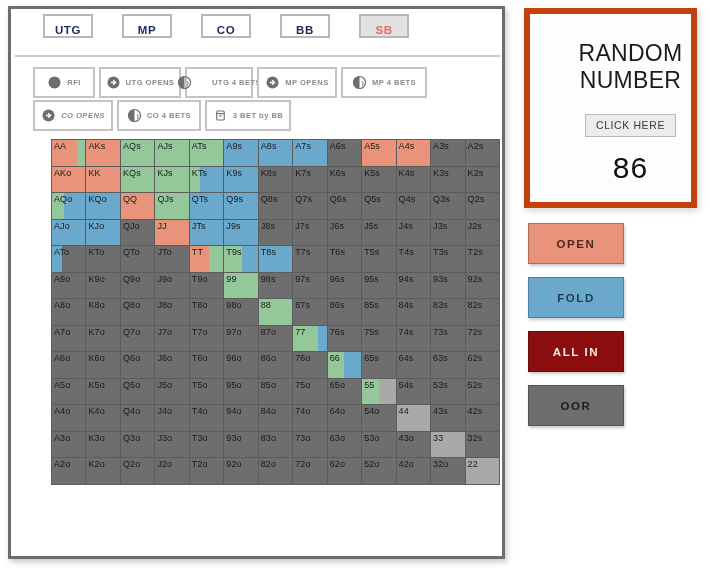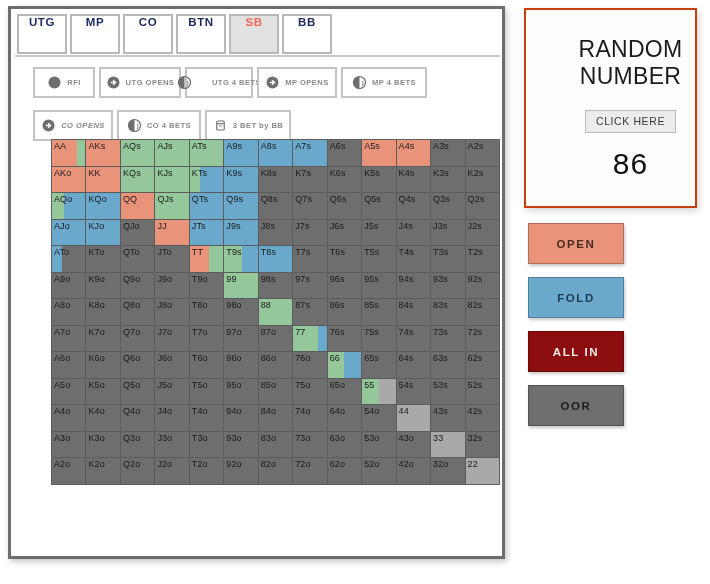--- a/index.html
+++ b/index.html
@@ -33,33 +33,34 @@
   #tab-strip {
     position: absolute;
     left: 6px;
     top: 5px;
     height: 40px;
     display: flex;
     gap: 3px;
   }
   .tab {
     width: 50px;
-    height: 40px;
+    height: 24px;
     box-sizing: border-box;
     border: 2px solid #b8b8b8;
     background: #ffffff;
     color: #1c2a5e;
     font-size: 11.5px;
     font-weight: bold;
     letter-spacing: 0.6px;
     display: flex;
-    align-items: flex-start;
+    align-items: flex-end;
     justify-content: center;
     cursor: pointer;
     user-select: none;
+    margin-left: 26px;
   }
   .tab.active {
     background: #e2e2e2;
     color: #f0685a;
   }
   #tab-underline {
     position: absolute;
     left: 4px;
     top: 46px;
     width: 485px;
@@ -70,21 +71,21 @@
   
   #action-rows {
     position: absolute;
     left: 22px;
     top: 58px;
     width: 450px;
   }
   .action-row {
     display: flex;
     gap: 4px;
-    margin-bottom: 12px;
+    margin-bottom: 2px;
   }
   .action-btn {
     height: 31px;
     box-sizing: border-box;
     border: 2px solid #c4c4c4;
     background: #ffffff;
     display: flex;
     align-items: center;
     justify-content: center;
     gap: 5px;
@@ -145,21 +146,21 @@
   }
 
   
   #random-card {
     position: absolute;
     left: 524px;
     top: 8px;
     width: 173px;
     height: 200px;
     background: #fdfdfd;
-    border: 2px solid #c2410c;
+    border: 6px solid #c2410c;
     box-sizing: border-box;
     box-shadow: 2px 3px 7px rgba(0,0,0,0.16);
     text-align: center;
     padding-left: 40px;
   }
   #random-title {
     margin-top: 26px;
     font-size: 23px;
     color: #1b1b1b;
     line-height: 1.18;
@@ -217,27 +218,24 @@
         <div class="tab">
           <span>UTG</span>
         </div>
         <div class="tab">
           <span>MP</span>
         </div>
         <div class="tab">
           <span>CO</span>
         </div>
         <div class="tab">
-          <span>BTN</span>
+          <span>BB</span>
         </div>
         <div class="tab active">
           <span>SB</span>
-        </div>
-        <div class="tab">
-          <span>BB</span>
         </div>
       </div>
     <div id="tab-underline"></div>
 
     <div id="action-rows">
         <div class="action-row">
           <div class="action-btn" style="width: 62px;">
             <svg class="ic" width="15" height="15" viewBox="0 0 20 20">
               <circle cx="10" cy="10" r="8" fill="#6e6e6e"></circle>
             </svg>

